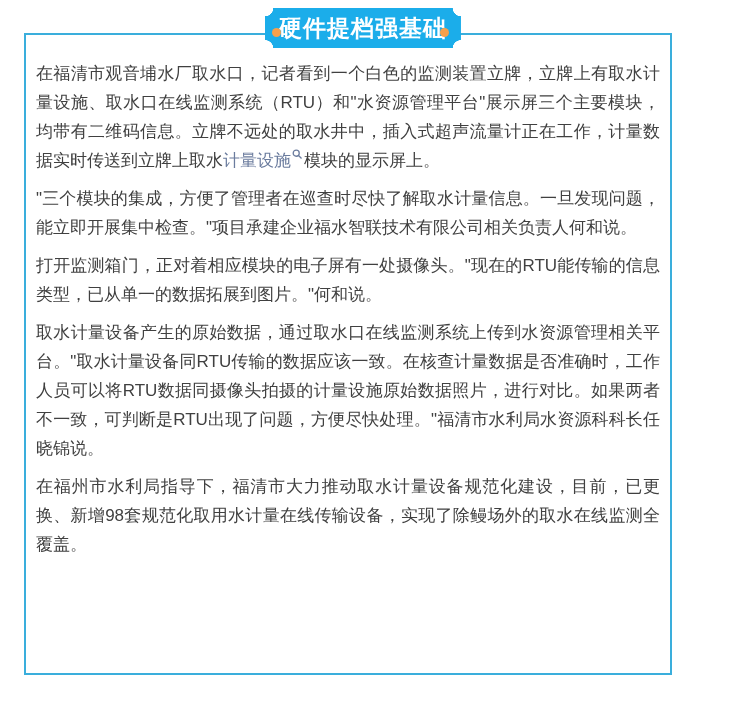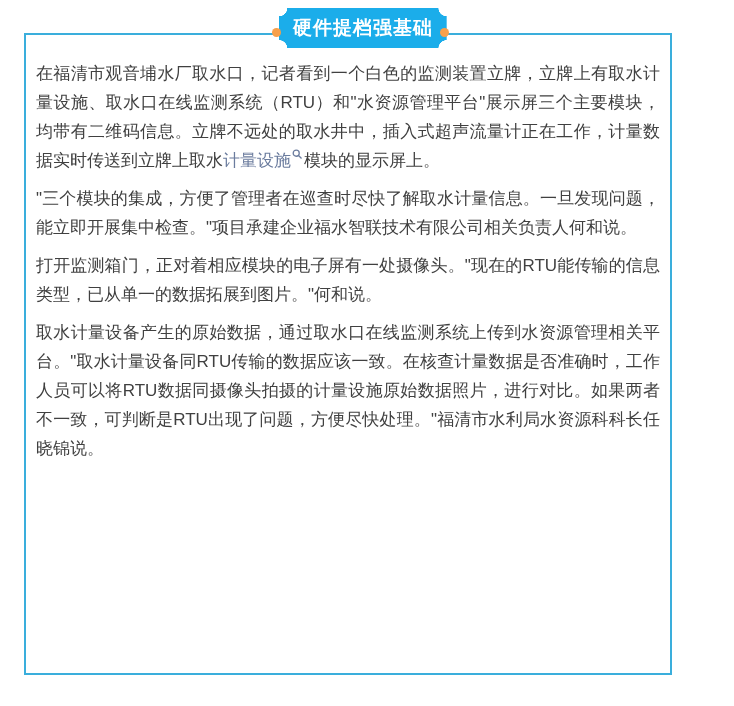--- a/index.html
+++ b/index.html
@@ -51,21 +51,21 @@
   .badge-backing{
     position:absolute;top:31px;left:281px;width:164px;height:7px;
     background:#ffffff;z-index:1;
   }
   .badge{
     position:absolute;top:8px;left:363px;transform:translateX(-50%);
     height:40px;line-height:40px;
     padding:0 14px;
     z-index:2;
     color:#ffffff;
-    font-size:19px;font-weight:bold;letter-spacing:1px;
+    font-size:23px;font-weight:bold;letter-spacing:1px;
     white-space:nowrap;
     background-image:
       radial-gradient(circle 9px at 0 0,      transparent 8px, var(--accent-blue) 8.5px),
       radial-gradient(circle 9px at 100% 0,   transparent 8px, var(--accent-blue) 8.5px),
       radial-gradient(circle 9px at 0 100%,   transparent 8px, var(--accent-blue) 8.5px),
       radial-gradient(circle 9px at 100% 100%,transparent 8px, var(--accent-blue) 8.5px);
     background-position:top left,top right,bottom left,bottom right;
     background-size:51% 51%;
     background-repeat:no-repeat;
     text-align:center;
@@ -84,20 +84,21 @@
 
   <div class="card">
     <p><span>在福清市观音埔水厂取水口，记者看到一个白色的监测装置立牌，立牌上有取水计量设施、取水口在线监测系统（RTU）和"水资源管理平台"展示屏三个主要模块，均带有二维码信息。立牌不远处的取水井中，插入式超声流量计正在工作，计量数据实时传送到立牌上取水</span><a class="term-link">计量设施</a><span class="term-sup"><svg width="11" height="11" viewBox="0 0 12 12" aria-hidden="true">
             <circle cx="4.6" cy="4.6" r="3.3" fill="none" stroke="currentColor" stroke-width="1.4"></circle>
             <path d="M7.1 7.1 L10.4 10.4" stroke="currentColor" stroke-width="1.4" fill="none"></path>
           </svg></span><span>模块的显示屏上。</span></p>
 
     <p>"三个模块的集成，方便了管理者在巡查时尽快了解取水计量信息。一旦发现问题，能立即开展集中检查。"项目承建企业福水智联技术有限公司相关负责人何和说。</p>
     <p>打开监测箱门，正对着相应模块的电子屏有一处摄像头。"现在的RTU能传输的信息类型，已从单一的数据拓展到图片。"何和说。</p>
     <p>取水计量设备产生的原始数据，通过取水口在线监测系统上传到水资源管理相关平台。"取水计量设备同RTU传输的数据应该一致。在核查计量数据是否准确时，工作人员可以将RTU数据同摄像头拍摄的计量设施原始数据照片，进行对比。如果两者不一致，可判断是RTU出现了问题，方便尽快处理。"福清市水利局水资源科科长任晓锦说。</p>
+    <p>在福州市水利局指导下，福清市大力推动取水计量设备规范化建设，目前，已更换、新增98套规范化取用水计量在线传输设备，实现了除鳗场外的取水在线监测全覆盖。</p>
   </div>
 
   <div class="badge-backing"></div>
 
   <div class="badge">
     <span>硬件提档强基础</span>
   </div>
 
   <span class="deco-dot dot-left"></span>
   <span class="deco-dot dot-right"></span>

